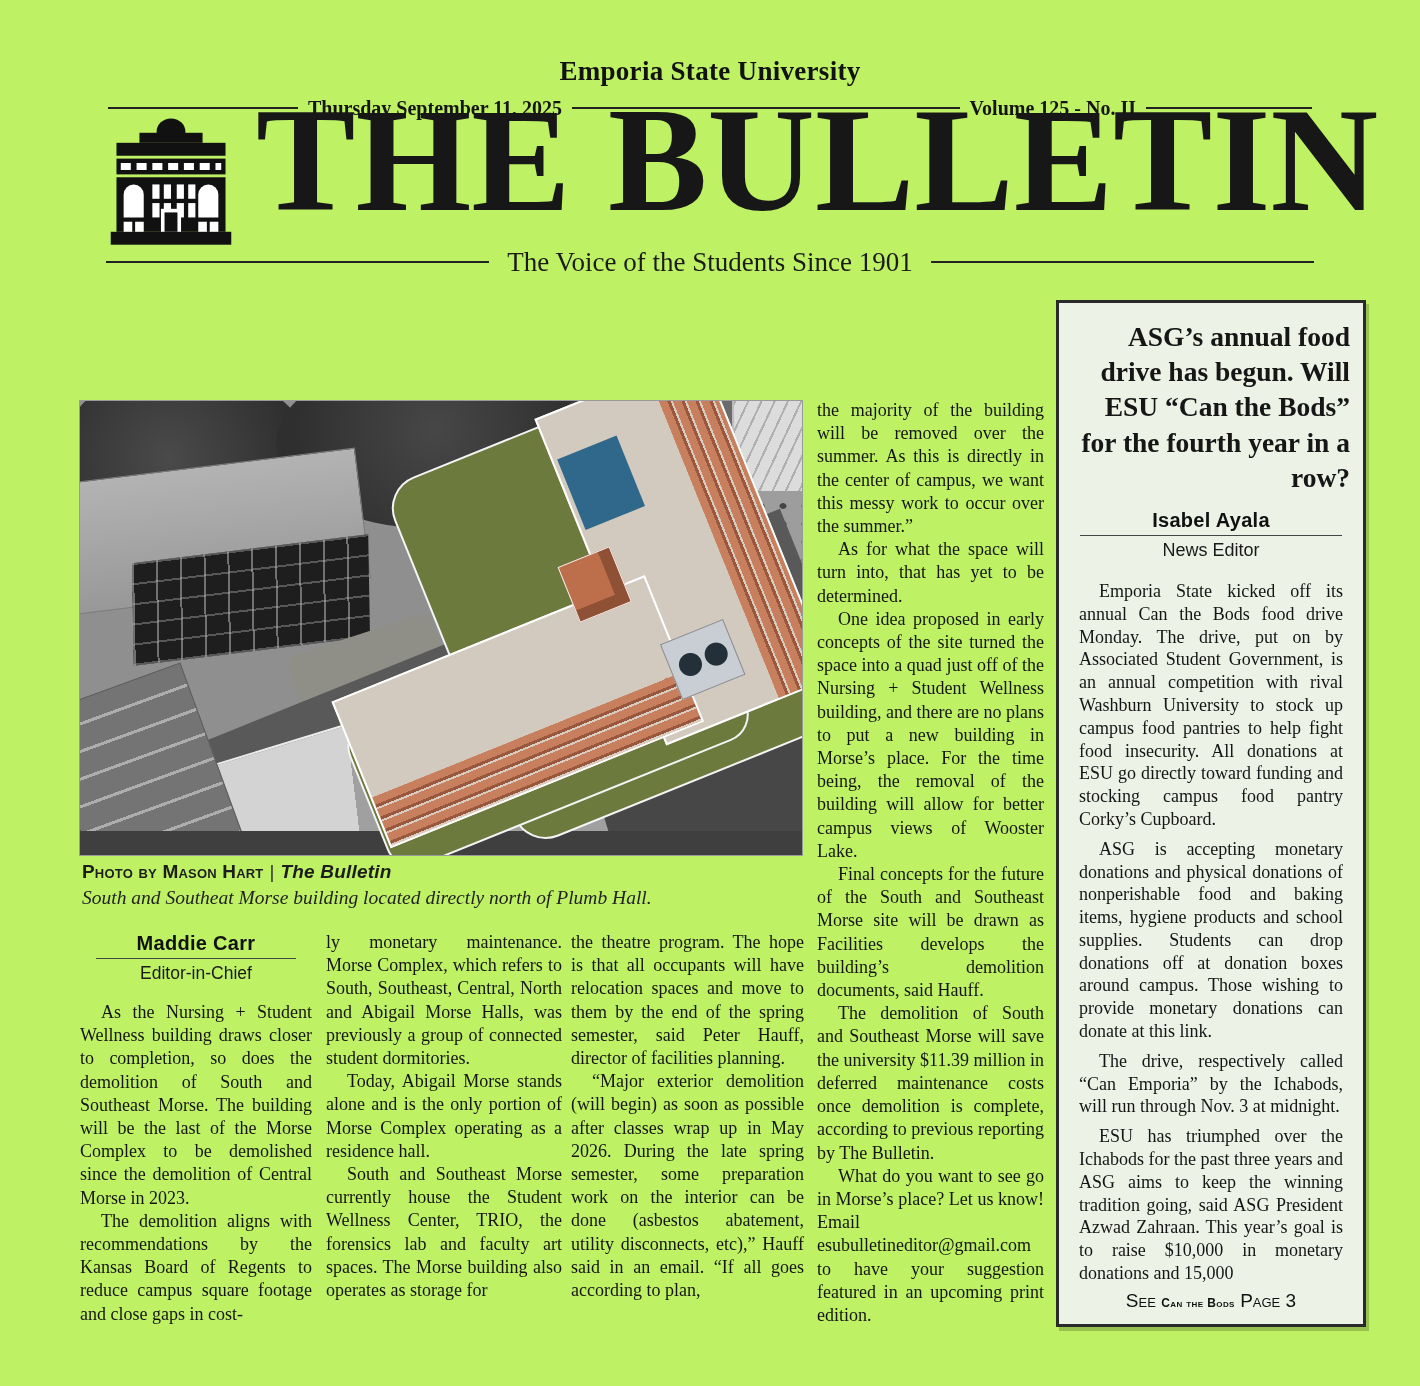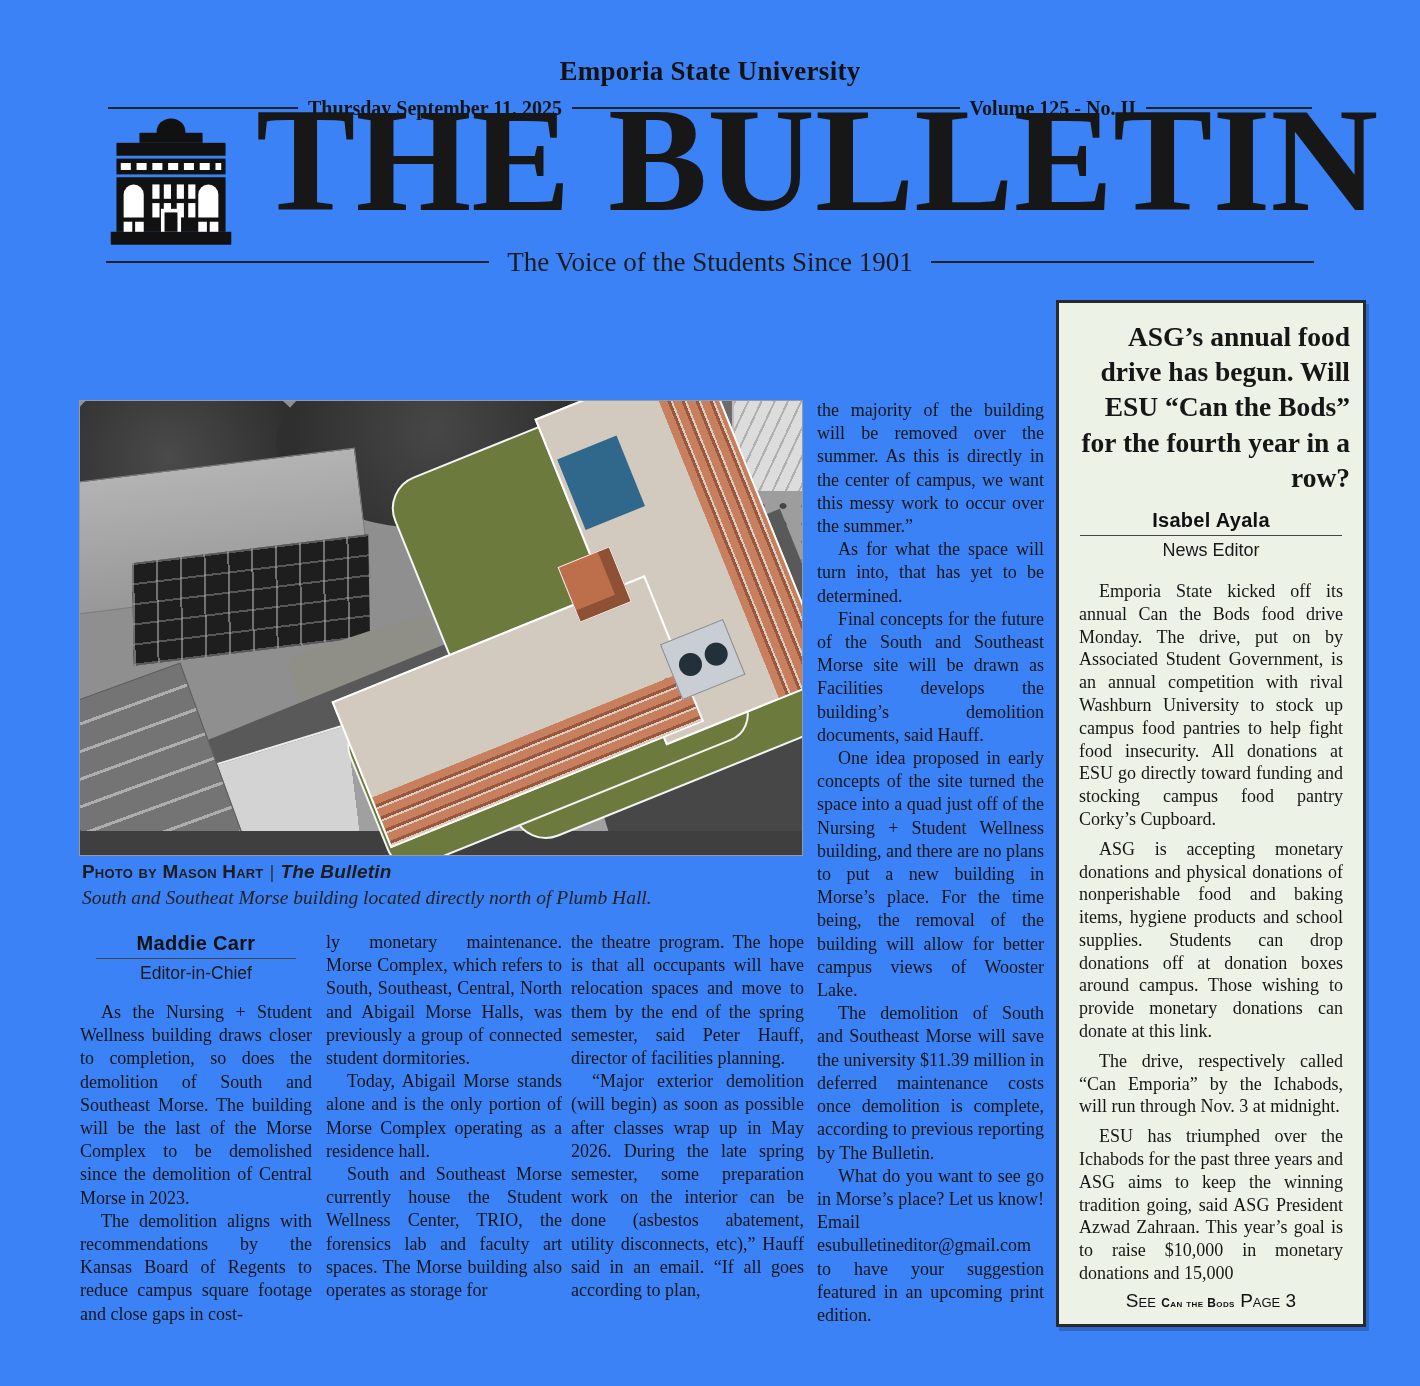--- a/index.html
+++ b/index.html
@@ -1,16 +1,16 @@
 <!DOCTYPE html>
 <html><head>
 <meta charset="utf-8">
 <style>
   html,body{margin:0;padding:0;background:#fff;}
-  .page{position:relative;width:1420px;height:1386px;background:#3b82f6;overflow:hidden;
+  .page{position:relative;width:1420px;height:1386px;background:#bef264;overflow:hidden;
         font-family:"Liberation Serif",serif;color:#161616;}
 
   
   .univ{position:absolute;top:56px;left:0;width:100%;text-align:center;
         font-weight:bold;font-size:27px;letter-spacing:.3px;color:#121212;}
   .dateline{position:absolute;top:95px;left:108px;right:108px;height:26px;
             display:flex;align-items:center;gap:10px;}
   .hrule{border-top:2.5px solid #222;height:0;}
   .dl-r1{width:190px;} .dl-r2{flex:1;} .dl-r3{width:166px;}
   .dl-text{font-weight:bold;font-size:20px;white-space:nowrap;color:#151515;}
@@ -241,22 +241,22 @@
     <p class="indent">Today, Abigail Morse stands alone and is the only portion of Morse Complex operating as a residence hall.</p>
     <p class="indent">South and Southeast Morse currently house the Student Wellness Center, TRIO, the forensics lab and faculty art spaces. The Morse building also operates as storage for</p>
   </div>
   <div class="col col3">
     <p>the theatre program. The hope is that all occupants will have relocation spaces and move to them by the end of the spring semester, said Peter Hauff, director of facilities planning.</p>
     <p class="indent">“Major exterior demolition (will begin) as soon as possible after classes wrap up in May 2026. During the late spring semester, some preparation work on the interior can be done (asbestos abatement, utility disconnects, etc),” Hauff said in an email. “If all goes according to plan,</p>
   </div>
   <div class="col col4">
     <p>the majority of the building will be removed over the summer. As this is directly in the center of campus, we want this messy work to occur over the summer.”</p>
     <p class="indent">As for what the space will turn into, that has yet to be determined.</p>
+    <p class="indent">One idea proposed in early concepts of the site turned the space into a quad just off of the Nursing + Student Wellness building, and there are no plans to put a new building in Morse’s place. For the time being, the removal of the building will allow for better campus views of Wooster Lake.</p>
     <p class="indent">Final concepts for the future of the South and Southeast Morse site will be drawn as Facilities develops the building’s demolition documents, said Hauff.</p>
-    <p class="indent">One idea proposed in early concepts of the site turned the space into a quad just off of the Nursing + Student Wellness building, and there are no plans to put a new building in Morse’s place. For the time being, the removal of the building will allow for better campus views of Wooster Lake.</p>
     <p class="indent">The demolition of South and Southeast Morse will save the university $11.39 million in deferred maintenance costs once demolition is complete, according to previous reporting by The Bulletin.</p>
     <p class="indent">What do you want to see go in Morse’s place? Let us know! Email esubulletineditor@gmail.com to have your suggestion featured in an upcoming print edition.</p>
   </div>
 
   <aside class="sidebar">
     <h2 class="sb-head">ASG’s annual food drive has begun. Will ESU “Can the Bods” for the fourth year in a row?</h2>
     <div class="byline sb-byline">
       <div class="by-name">Isabel Ayala</div>
       <div class="by-rule"></div>
       <div class="by-title">News Editor</div>

